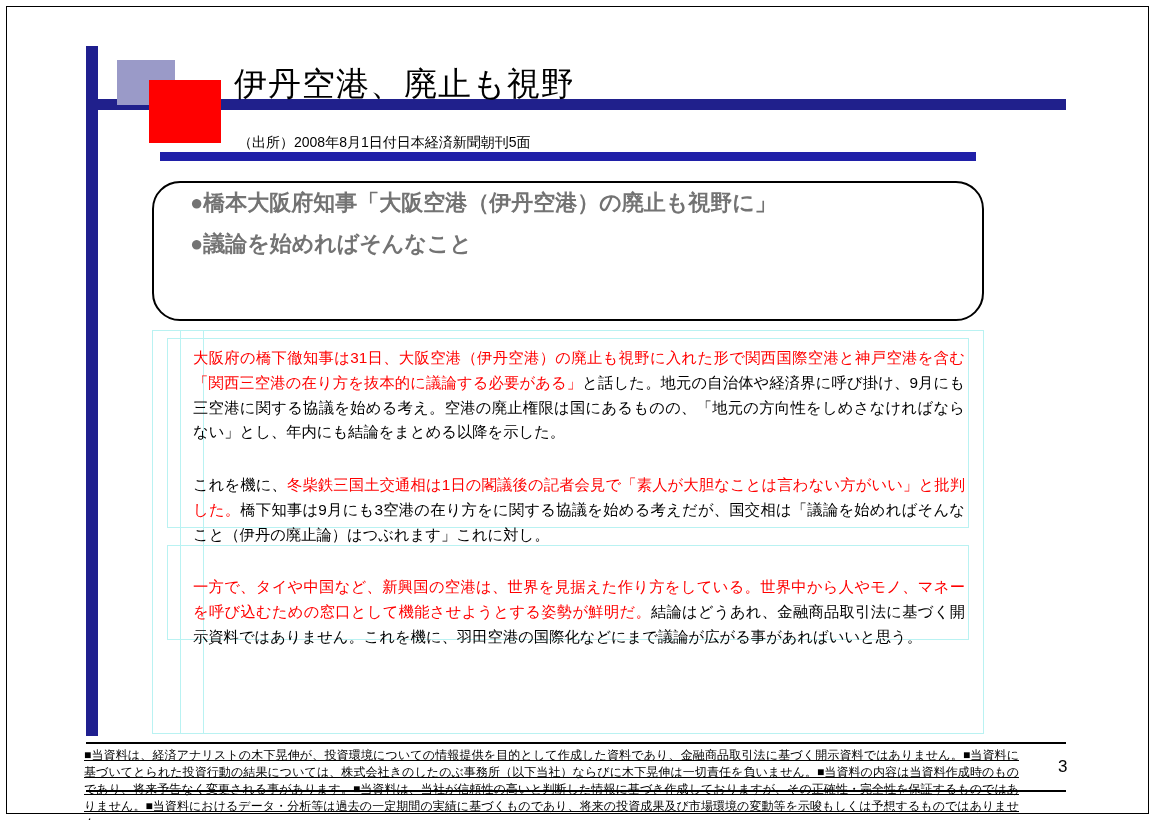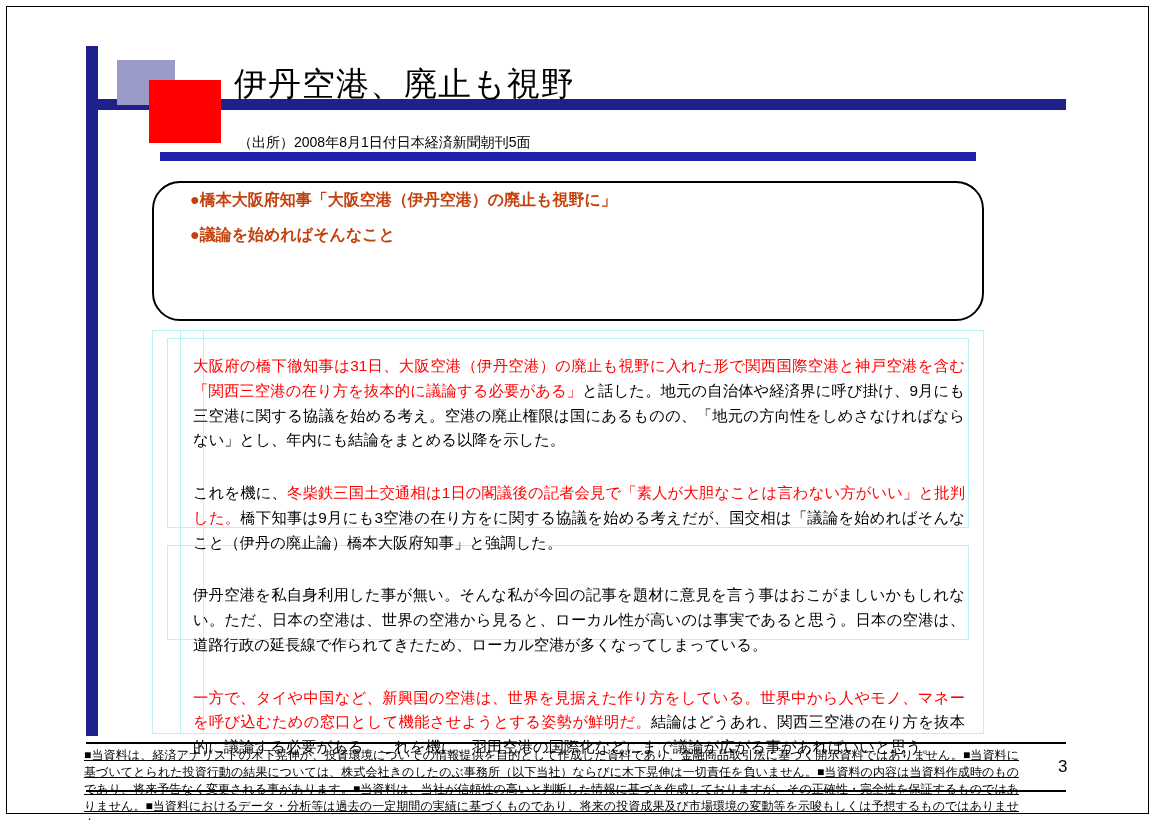--- a/index.html
+++ b/index.html
@@ -104,44 +104,44 @@
     box-sizing: border-box;
     background: #ffffff;
   }
   .callout-list {
     position: absolute;
     left: 190px;
     top: 192px;
     width: 790px;
   }
   .callout-item {
-    font-size: 16px;
+    font-size: 22px;
     font-weight: bold;
-    color: #c2410c;
+    color: #737373;
     line-height: 1.0;
     margin-bottom: 19px;
     white-space: nowrap;
   }
   
   .guide {
     position: absolute;
     border: 1px solid #b9f2f2;
     box-sizing: border-box;
     background: transparent;
   }
   .body {
     position: absolute;
     left: 193px;
     top: 338px;
     width: 772px;
   }
   .para {
     font-size: 15.3px;
     line-height: 1.62;
-    margin: 16px 0 28px 0;
+    margin: 8px 0 28px 0;
     text-align: justify;
   }
   .mix-black { color: #000000; }
   .mix-red { color: #ff0000; }
   
   .footer-rule-top {
     position: absolute;
     left: 86px;
     top: 742px;
     width: 980px;
@@ -197,23 +197,22 @@
     <div class="callout-item">●議論を始めればそんなこと</div>
   </div>
 
   <div class="guide" style="left:152px; top:330px; width:832px; height:404px;"></div>
   <div class="guide" style="left:167px; top:338px; width:802px; height:190px;"></div>
   <div class="guide" style="left:167px; top:545px; width:802px; height:95px;"></div>
   <div class="guide" style="left:180px; top:330px; width:24px; height:404px;"></div>
 
   <div class="body">
     <p class="para" id="p0"><span class="mix-red">大阪府の橋下徹知事は31日、大阪空港（伊丹空港）の廃止も視野に入れた形で関西国際空港と神戸空港を含む「関西三空港の在り方を抜本的に議論する必要がある」</span><span class="mix-black">と話した。地元の自治体や経済界に呼び掛け、9月にも三空港に関する協議を始める考え。空港の廃止権限は国にあるものの、「地元の方向性をしめさなければならない」とし、年内にも結論をまとめる以降を示した。</span></p>
-    <p class="para" id="p1"><span class="mix-black">これを機に、</span><span class="mix-red">冬柴鉄三国土交通相は1日の閣議後の記者会見で「素人が大胆なことは言わない方がいい」と批判した。</span><span class="mix-black">橋下知事は9月にも3空港の在り方をに関する協議を始める考えだが、国交相は「議論を始めればそんなこと（伊丹の廃止論）橋本大阪府知事」と強調した。</span></p>
-    <p class="para" id="p2"><span class="mix-black">伊丹空港を私自身利用した事が無い。そんな私が今回の記事を題材に意見を言う事はおこがましいかもしれない。ただ、日本の空港は、世界の空港から見ると、ローカル性が高いのは事実であると思う。日本の空港は、道路行政の延長線で作られてきたため、ローカル空港が多くなってしまっている。</span></p>
-    <p class="para" id="p3"><span class="mix-red">一方で、タイや中国など、新興国の空港は、世界を見据えた作り方をしている。世界中から人やモノ、マネーを呼び込むための窓口として機能させようとする姿勢が鮮明だ。</span><span class="mix-black">結論はどうあれ、関西三空港の在り方を抜本的に議論する必要がある。これを機に、羽田空港の国際化などにまで議論が広がる事があればいいと思う。</span></p>
+    <p class="para" id="p1"><span class="mix-black">これを機に、</span><span class="mix-red">冬柴鉄三国土交通相は1日の閣議後の記者会見で「素人が大胆なことは言わない方がいい」と批判した。</span><span class="mix-black">橋下知事は9月にも3空港の在り方をに関する協議を始める考えだが、国交相は「議論を始めればそんなこと（伊丹の廃止論）はつぶれます」これに対し。</span></p>
+    <p class="para" id="p3"><span class="mix-red">一方で、タイや中国など、新興国の空港は、世界を見据えた作り方をしている。世界中から人やモノ、マネーを呼び込むための窓口として機能させようとする姿勢が鮮明だ。</span><span class="mix-black">結論はどうあれ、金融商品取引法に基づく開示資料ではありません。これを機に、羽田空港の国際化などにまで議論が広がる事があればいいと思う。</span></p>
   </div>
 
   <div class="footer-rule-top"></div>
   <div class="footer-text">■当資料は、経済アナリストの木下晃伸が、投資環境についての情報提供を目的として作成した資料であり、金融商品取引法に基づく開示資料ではありません。■当資料に基づいてとられた投資行動の結果については、株式会社きのしたのぶ事務所（以下当社）ならびに木下晃伸は一切責任を負いません。■当資料の内容は当資料作成時のものであり、将来予告なく変更される事があります。■当資料は、当社が信頼性の高いと判断した情報に基づき作成しておりますが、その正確性・完全性を保証するものではありません。■当資料におけるデータ・分析等は過去の一定期間の実績に基づくものであり、将来の投資成果及び市場環境の変動等を示唆もしくは予想するものではありません。</div>
   <div class="page-num">3</div>
   <div class="footer-rule-bottom"></div>
 
 </div>
 
 </body></html>

